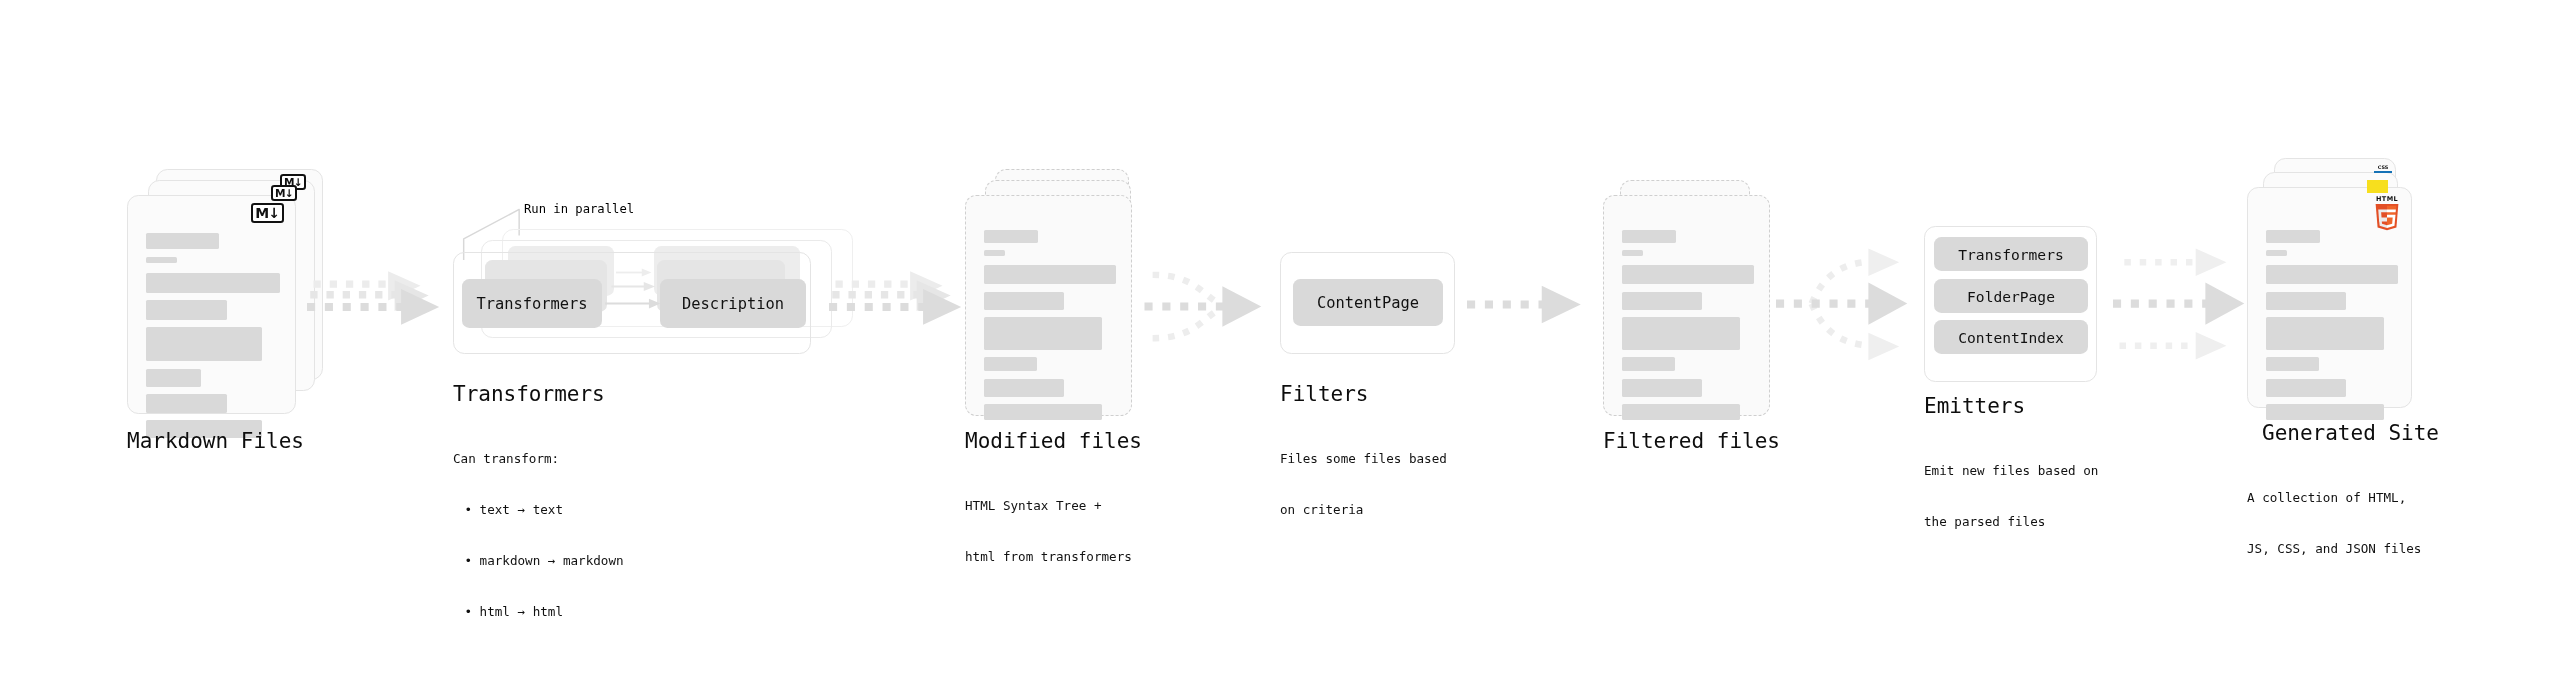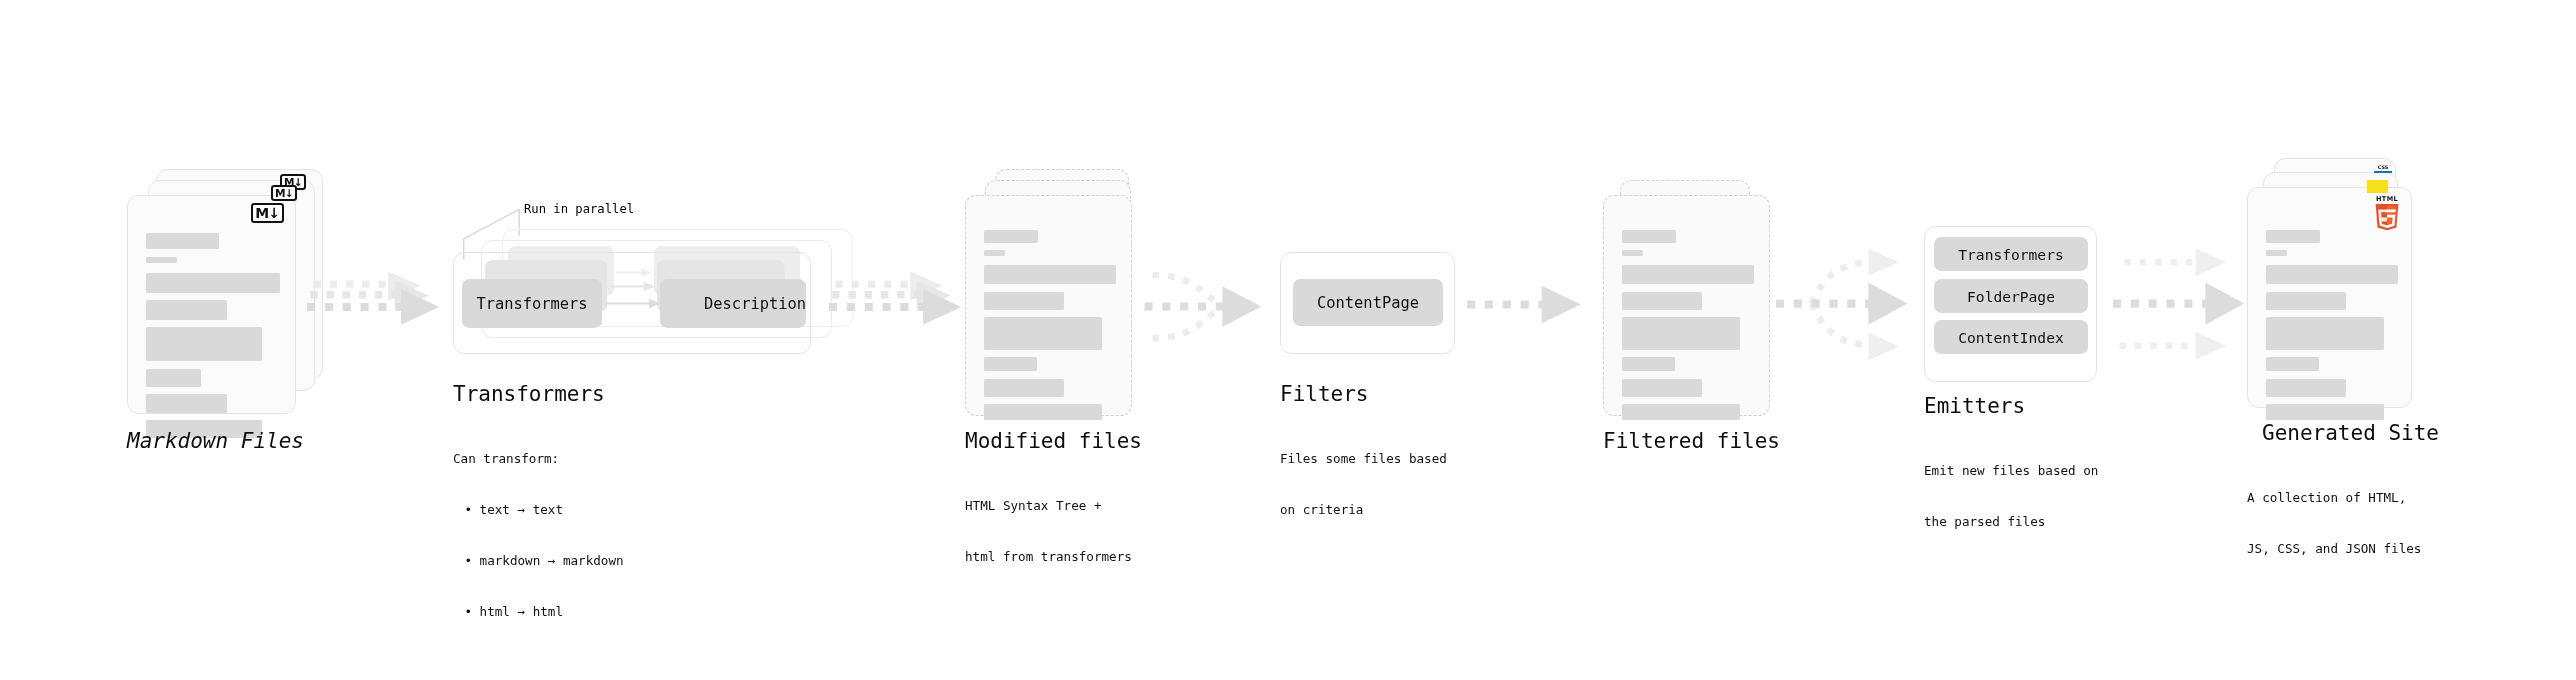--- a/index.html
+++ b/index.html
@@ -138,21 +138,21 @@
       <span>M↓</span>
     </div>
     <div class="md-badge" style="left:271px;top:185px;width:26px;height:16.3px;font-size:10.6px;border-width:2px;">
       <span>M↓</span>
     </div>
     <div class="md-badge" style="left:251px;top:203px;width:32.5px;height:20.3px;font-size:14px;">
       <span>M↓</span>
     </div>
   </div>
 
-  <div class="title" style="left:127px;top:429px;font-style:italic;">Markdown Files</div>
+  <div class="title" style="left:127px;top:429px;">Markdown Files</div>
 </div>
 
 <svg style="left:307px;top:268px;width:146px;height:73px;" viewBox="0 0 180 90">
   <g stroke="#ececec" stroke-width="9" stroke-dasharray="9 11" fill="none">
     <line x1="8" y1="20" x2="110" y2="20"></line>
   </g>
   <polygon points="100,4 140,22 100,40" fill="#ececec"></polygon>
   <g stroke="#e6e6e6" stroke-width="9" stroke-dasharray="9 11" fill="none">
     <line x1="4" y1="33" x2="118" y2="33"></line>
   </g>
@@ -183,21 +183,21 @@
   <div class="pill f2" style="left:657px;top:260px;width:128px;height:52px;"></div>
   <svg style="left:611px;top:280px;width:46px;height:13px;" viewBox="0 0 56 16">
     <line x1="0" y1="8" x2="42" y2="8" stroke="#e6e6e6" stroke-width="2.4"></line>
     <polygon points="40,2.5 54,8 40,13.5" fill="#e6e6e6"></polygon>
   </svg>
 
   <div class="gbox" style="left:453px;top:252px;width:358px;height:102px;"></div>
   <div class="pill" style="left:462px;top:279px;width:140px;height:49px;">
     <span>Transformers</span>
   </div>
-  <div class="pill" style="left:660px;top:279px;width:146px;height:49px;justify-content:flex-end;">
+  <div class="pill" style="left:660px;top:279px;width:146px;height:49px;">
     <span>Description</span>
   </div>
   <svg style="left:605px;top:297px;width:57px;height:13px;" viewBox="0 0 70 16">
     <line x1="0" y1="8" x2="56" y2="8" stroke="#dcdcdc" stroke-width="2.6"></line>
     <polygon points="54,2 68,8 54,14" fill="#dcdcdc"></polygon>
   </svg>
 
   <div class="title" style="left:453px;top:382px;">Transformers</div>
   <div class="sub" style="left:453px;top:416px;">
     <div>Can transform:</div>

